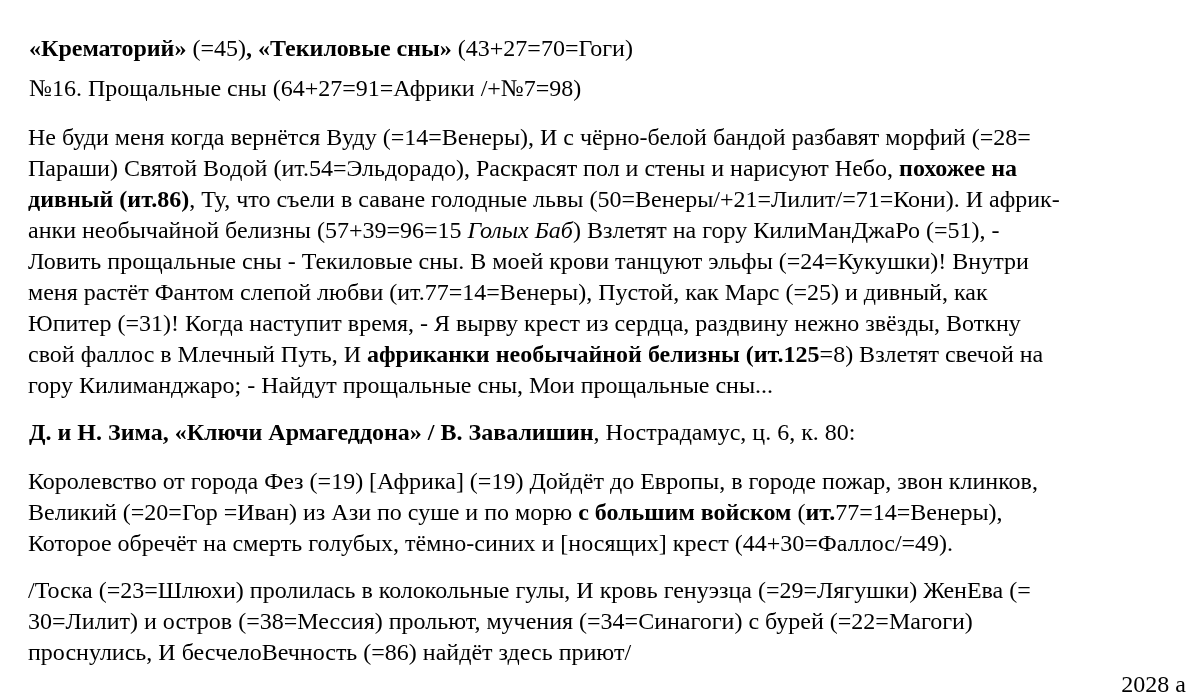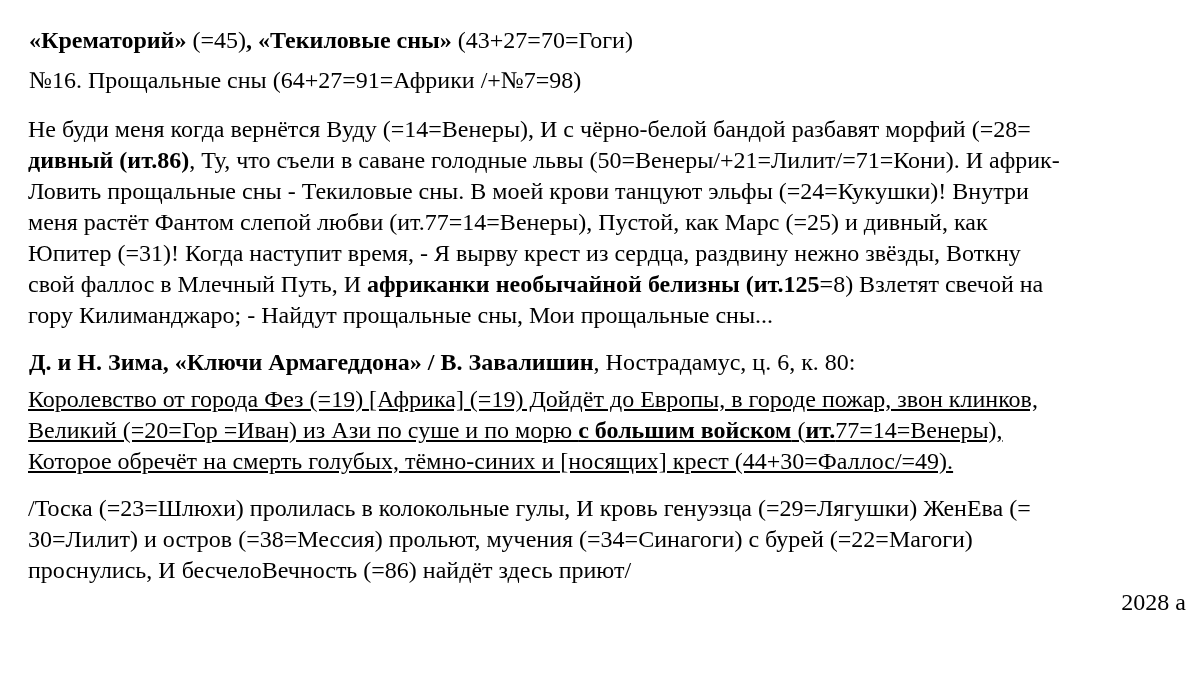--- a/index.html
+++ b/index.html
@@ -7,43 +7,45 @@
     width: 1200px;
     height: 698px;
     background: #ffffff;
     color: #000000;
     font-family: "Liberation Serif", "DejaVu Serif", serif;
     font-size: 24px;
     overflow: hidden;
     position: relative;
     margin: 0 auto;
   }
-  .title-block { padding-top: 20px; margin-left: 29px; }
+  .title-block { padding-top: 28px; margin-left: 29px; }
   .title-block .line { line-height: 40px; white-space: nowrap; }
   .para { margin-left: 28px; }
   .para .line, .heading { line-height: 31px; white-space: nowrap; }
   .para1 { margin-top: 14px; }
   .heading { margin-left: 29px; margin-top: 16px; }
-  .para2 { margin-top: 6px; text-decoration: underline; }
+  .para2 { margin-top: 18px; }
   .para3 { margin-top: 16px; }
   .page-number { text-align: right; margin-right: 14px; margin-top: 1px; line-height: 31px; }
   .b { font-weight: bold; }
   .i { font-style: italic; }
 </style>
 </head>
 <body>
 
 <div class="page">
   <div class="title-block">
     <div class="line"><span class="b">«Крематорий»</span><span> (=45)</span><span class="b">, </span><span class="b">«Текиловые сны»</span><span> (43+27=70=Гоги)</span></div>
     <div class="line"><span>№16. Прощальные сны (64+27=91=Африки /+№7=98)</span></div>
   </div>
   <div class="para para1">
       <div class="line"><span>Не буди меня когда вернётся Вуду (=14=Венеры), И с чёрно-белой бандой разбавят морфий (=28=</span></div>
+      <div class="line"><span>Параши) Святой Водой (ит.54=Эльдорадо), Раскрасят пол и стены и нарисуют Небо, </span><span class="b">похожее на</span></div>
       <div class="line"><span class="b">дивный (ит.86)</span><span>, Ту, что съели в саване голодные львы (50=Венеры/+21=Лилит/=71=Кони). И африк-</span></div>
+      <div class="line"><span>анки необычайной белизны (57+39=96=15 </span><span class="i">Голых Баб</span><span>) Взлетят на гору КилиМанДжаРо (=51), -</span></div>
       <div class="line"><span>Ловить прощальные сны - Текиловые сны. В моей крови танцуют эльфы (=24=Кукушки)! Внутри</span></div>
       <div class="line"><span>меня растёт Фантом слепой любви (ит.77=14=Венеры), Пустой, как Марс (=25) и дивный, как</span></div>
       <div class="line"><span>Юпитер (=31)! Когда наступит время, - Я вырву крест из сердца, раздвину нежно звёзды, Воткну</span></div>
       <div class="line"><span>свой фаллос в Млечный Путь, И </span><span class="b">африканки необычайной белизны (ит.125</span><span>=8) Взлетят свечой на</span></div>
       <div class="line"><span>гору Килиманджаро; - Найдут прощальные сны, Мои прощальные сны...</span></div>
     </div>
   <div class="heading"><span class="b">Д. и Н. Зима, «Ключи Армагеддона» / В. Завалишин</span><span>, Нострадамус, ц. 6, к. 80:</span></div>
   <div class="para para2">
       <div class="line"><span>Королевство от города Фез (=19) [Африка] (=19) Дойдёт до Европы, в городе пожар, звон клинков,</span></div>
       <div class="line"><span>Великий (=20=Гор =Иван) из Ази по суше и по морю </span><span class="b">с большим войском</span><span> (</span><span class="b">ит.</span><span>77=14=Венеры),</span></div>

